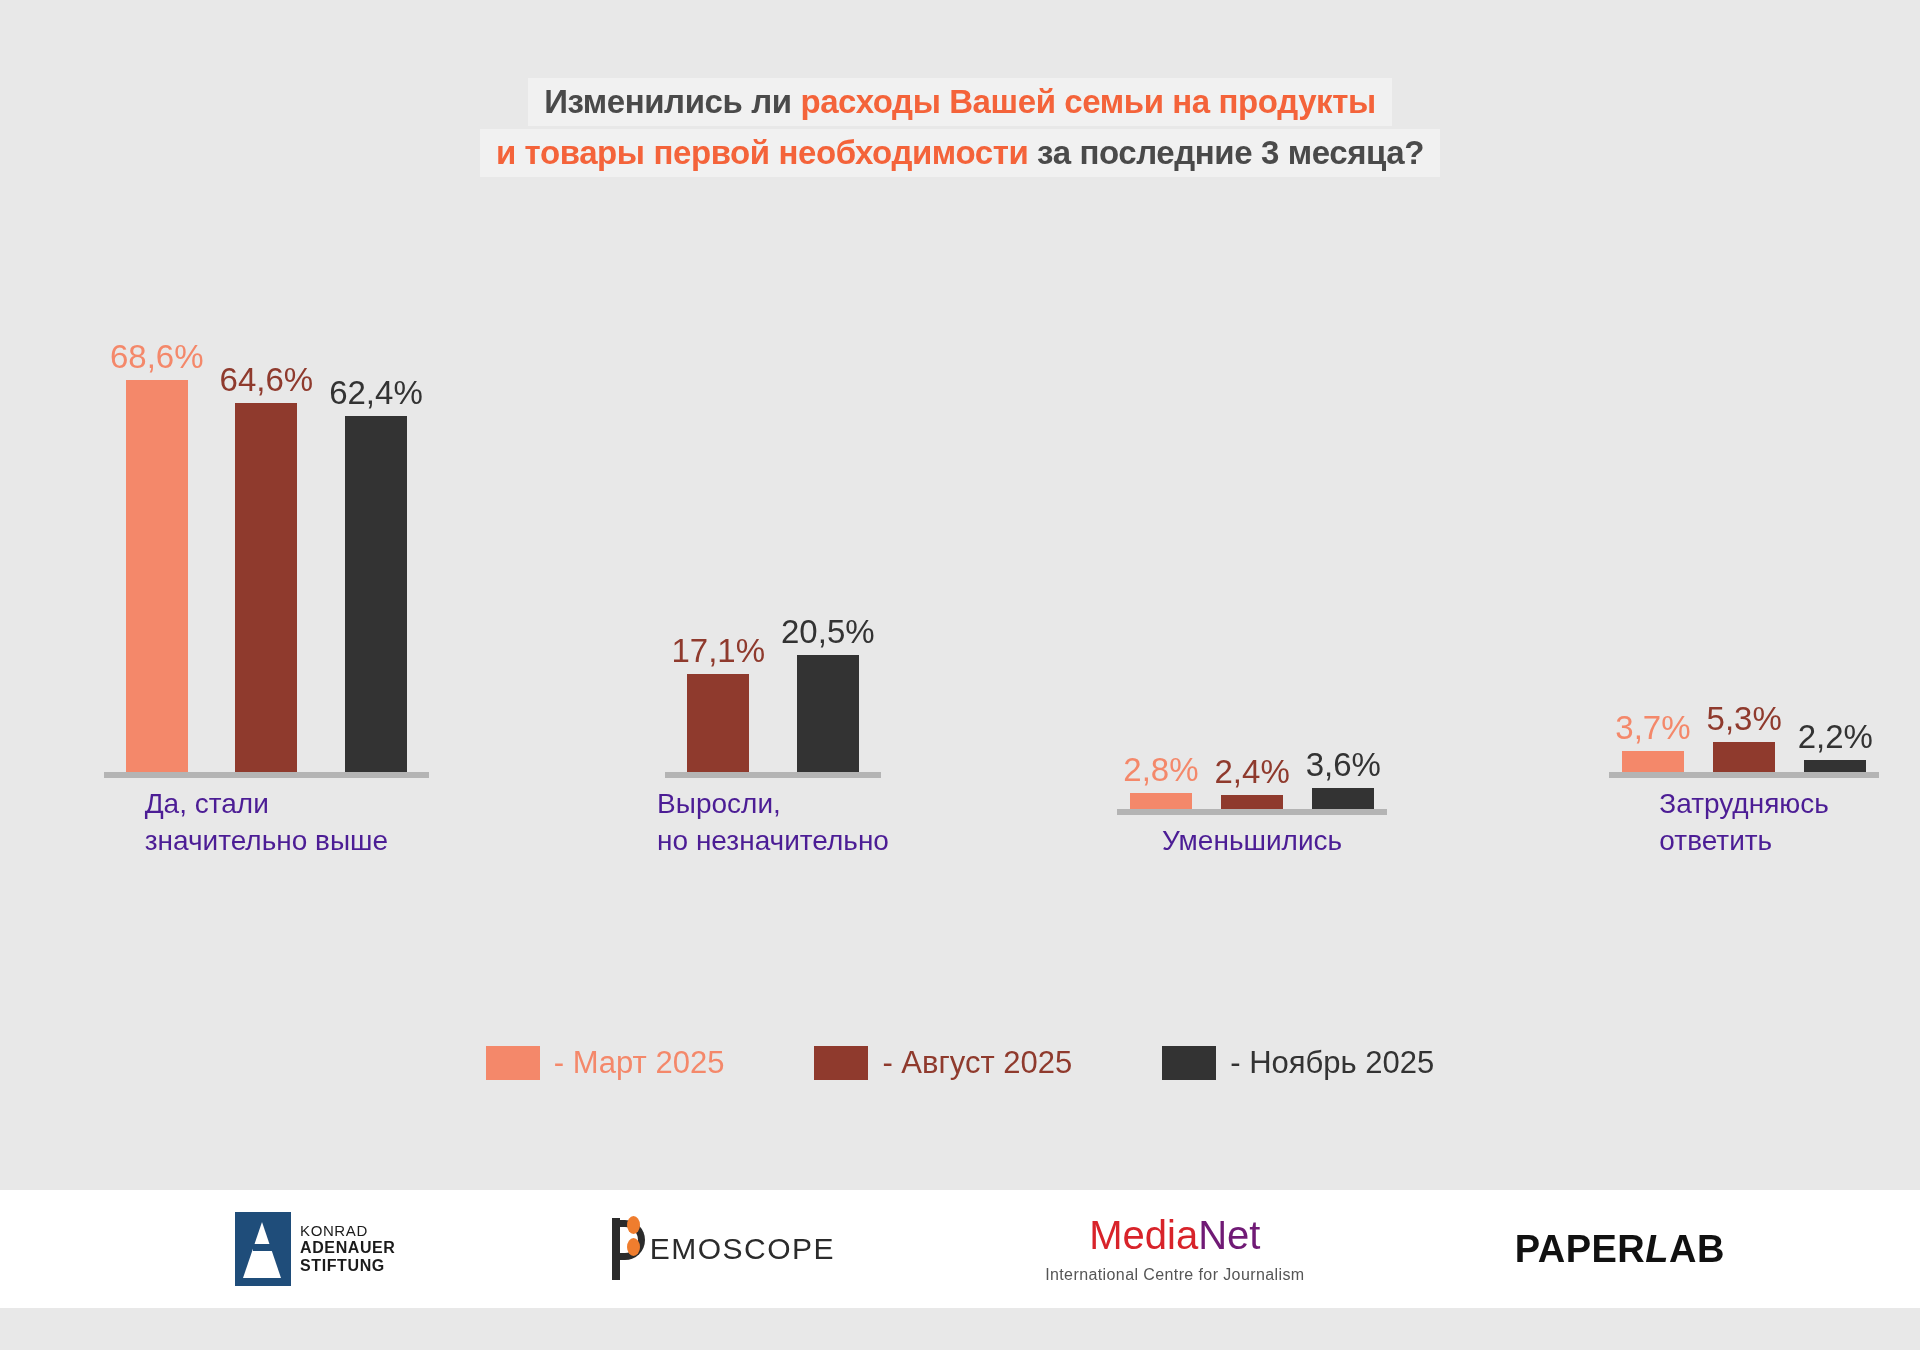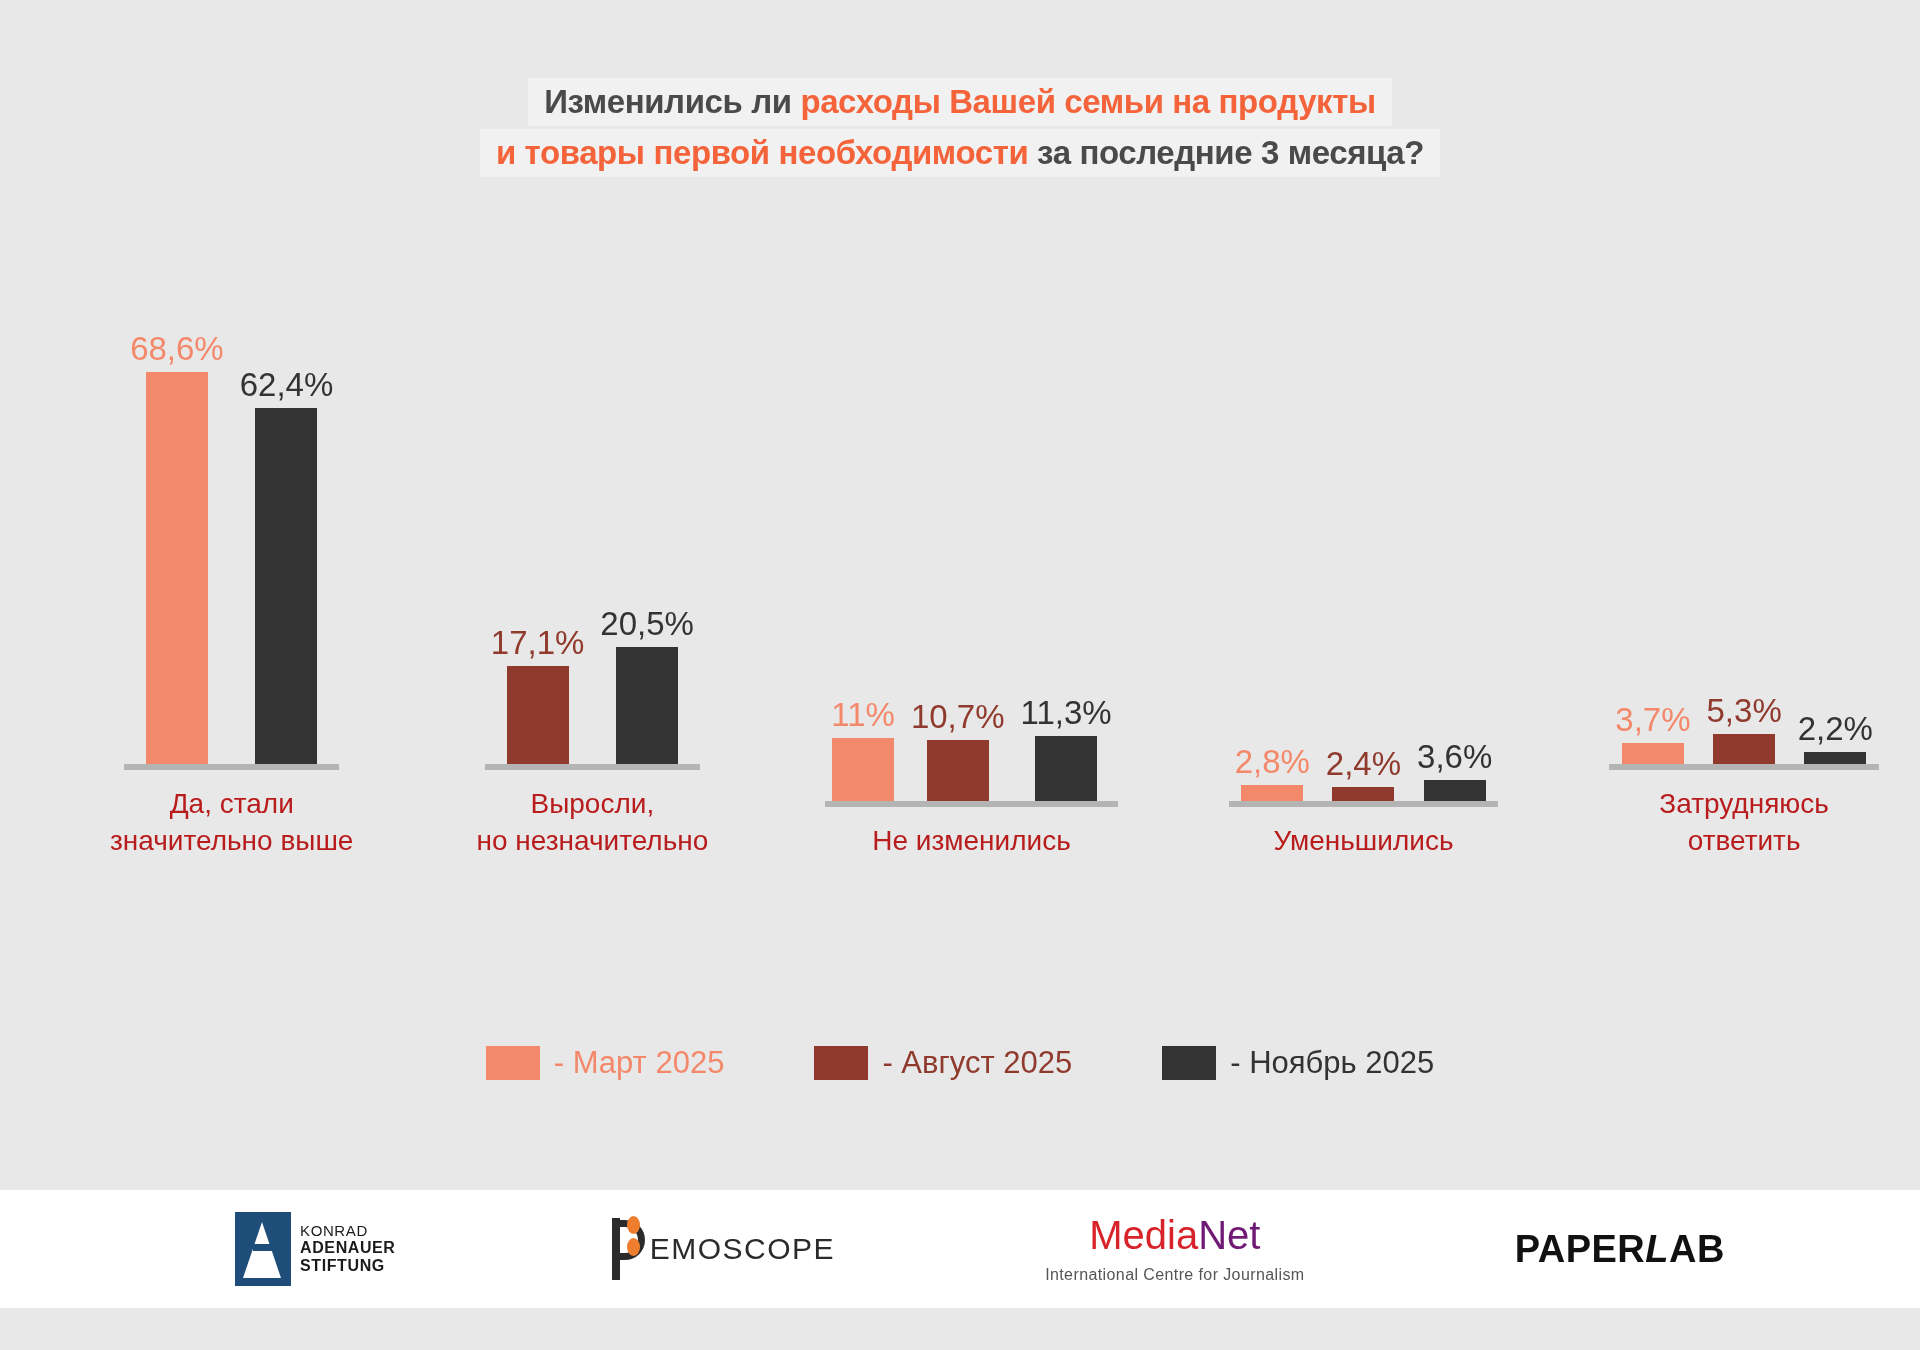--- a/index.html
+++ b/index.html
@@ -95,24 +95,23 @@
   }
   .s0 .bar { background: #f08straight; }
   .s0 .bar { background: #f4886a; }
   .s0 .bar-value { color: #f4886a; }
   .s1 .bar { background: #8f3a2d; }
   .s1 .bar-value { color: #8f3a2d; }
   .s2 .bar { background: #333333; }
   .s2 .bar-value { color: #333333; }
 
   .cat-label {
-    margin-top: 22px;
+    margin-top: 14px;
     font-size: 28px;
-    color: #b91c1c;
-    text-align: center;
+    color: #4c1d95;
     line-height: 1.32;
     white-space: pre-line;
   }
 
   
   .legend {
     position: absolute;
     top: 1045px;
     left: 0;
     width: 1920px;
@@ -266,20 +265,24 @@
   <div class="title-line l2"><span class="hl">и товары первой необходимости</span><span> за последние 3 месяца?</span></div>
 </div>
 
 <div class="chart">
   <div class="groups" id="groups">
       <div class="group">
         <div class="bars">
           <div class="bar-wrap s0">
             <div class="bar-value">68,6%</div>
             <div class="bar" style="height: 392px; background: rgb(244, 136, 106);"></div>
+          </div>
+          <div class="bar-wrap s1">
+            <div class="bar-value">64,6%</div>
+            <div class="bar" style="height: 369.143px; background: rgb(143, 58, 45);"></div>
           </div>
           <div class="bar-wrap s2">
             <div class="bar-value">62,4%</div>
             <div class="bar" style="height: 356.571px; background: rgb(51, 51, 51);"></div>
           </div>
           <div class="baseline"></div>
         </div>
         <div class="cat-label">Да, стали
 значительно выше</div>
       </div>
@@ -294,38 +297,20 @@
             <div class="bar" style="height: 117.143px; background: rgb(51, 51, 51);"></div>
           </div>
           <div class="baseline"></div>
         </div>
         <div class="cat-label">Выросли,
 но незначительно</div>
       </div>
       <div class="group">
         <div class="bars">
           <div class="bar-wrap s0">
-            <div class="bar-value">11%</div>
-            <div class="bar" style="height: 62.8571px; background: rgb(244, 136, 106);"></div>
-          </div>
-          <div class="bar-wrap s1">
-            <div class="bar-value">10,7%</div>
-            <div class="bar" style="height: 61.1429px; background: rgb(143, 58, 45);"></div>
-          </div>
-          <div class="bar-wrap s2">
-            <div class="bar-value">11,3%</div>
-            <div class="bar" style="height: 64.5714px; background: rgb(51, 51, 51);"></div>
-          </div>
-          <div class="baseline"></div>
-        </div>
-        <div class="cat-label">Не изменились</div>
-      </div>
-      <div class="group">
-        <div class="bars">
-          <div class="bar-wrap s0">
             <div class="bar-value">2,8%</div>
             <div class="bar" style="height: 16px; background: rgb(244, 136, 106);"></div>
           </div>
           <div class="bar-wrap s1">
             <div class="bar-value">2,4%</div>
             <div class="bar" style="height: 13.7143px; background: rgb(143, 58, 45);"></div>
           </div>
           <div class="bar-wrap s2">
             <div class="bar-value">3,6%</div>
             <div class="bar" style="height: 20.5714px; background: rgb(51, 51, 51);"></div>

